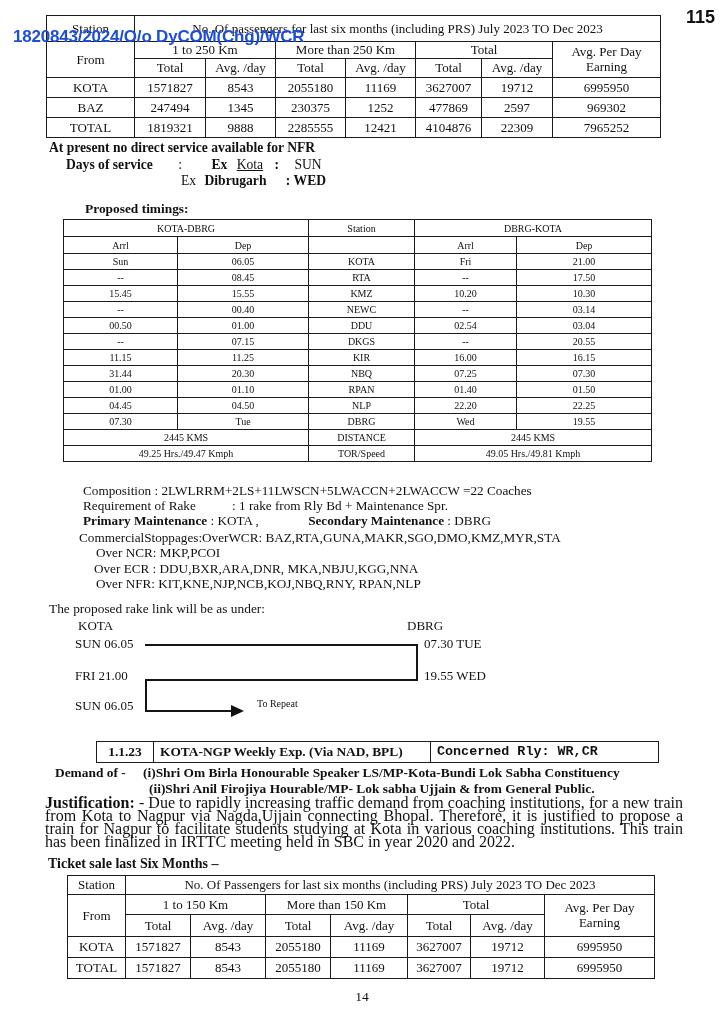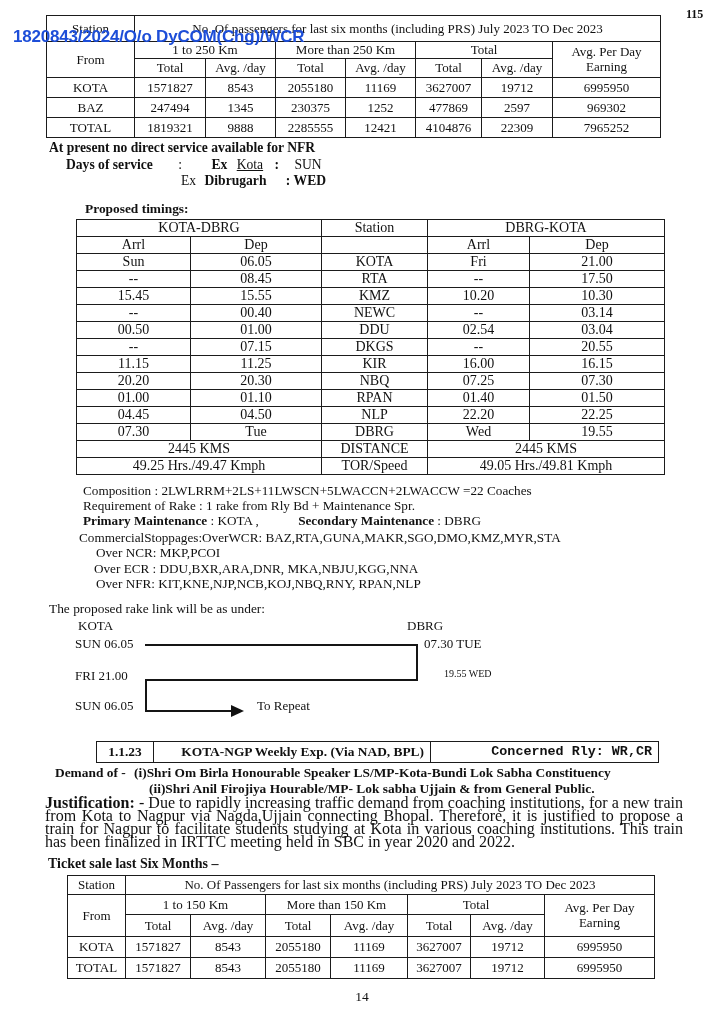--- a/index.html
+++ b/index.html
@@ -7,32 +7,32 @@
         font-family:"Liberation Serif", serif;color:#111;overflow:hidden;}
   .abs{position:absolute;white-space:nowrap;}
   .b{font-weight:bold;}
   .ul{text-decoration:underline;}
 
   
   .watermark{position:absolute;left:13px;top:27px;z-index:6;
     font-family:"Liberation Sans", sans-serif;font-weight:bold;font-size:17px;
     letter-spacing:-0.2px;color:#1d4ed8;}
   .pagenum-top{position:absolute;left:686px;top:7px;
-    font-family:Liberation Serif, serif;font-weight:bold;font-size:12px;}
+    font-family:Liberation Sans, sans-serif;font-weight:bold;font-size:18px;}
   .pagenum-bottom{position:absolute;left:0;top:989px;width:724px;text-align:center;
     font-size:13.5px;}
 
   
   table{border-collapse:collapse;table-layout:fixed;}
   td{border:1px solid #1b1b1b;text-align:center;vertical-align:middle;
      padding:0 2px;overflow:hidden;}
   .t1{position:absolute;left:46px;top:15px;width:614px;font-size:13px;}
   .t1 tr.h1{height:26px;} .t1 tr.h2{height:17px;} .t1 tr.h3{height:19px;}
   .t1 tr.dr{height:20px;}
-  .t2{position:absolute;left:76px;top:219px;width:588px;font-size:14px;}
+  .t2{position:absolute;left:63px;top:219px;width:588px;font-size:10px;}
   .t2 tr.h{height:17px;} .t2 tr.dr{height:16px;} .t2 tr.ft{height:16px;}
   .t3{position:absolute;left:67px;top:875px;width:587px;font-size:13px;}
   .t3 tr.h1{height:19px;} .t3 tr.h2{height:20px;} .t3 tr.h3{height:22px;}
   .t3 tr.dr{height:21px;}
   .earn{line-height:1.15;}
 
   
   .note1{left:49px;top:140px;font-size:13.6px;}
   .days{left:66px;top:157px;font-size:13.6px;}
   .ex2{left:181px;top:173px;font-size:13.6px;}
@@ -42,21 +42,21 @@
   
   .rline{position:absolute;background:#151515;}
   .arrowhead{position:absolute;width:0;height:0;
     border-left:13px solid #111;border-top:6px solid transparent;
     border-bottom:6px solid transparent;}
 
   
   .secbox{position:absolute;left:96px;top:741px;display:flex;
     border:1px solid #1b1b1b;font-size:13.4px;font-weight:bold;height:20px;
     line-height:20px;}
-  .seccell{padding:0 6px;white-space:nowrap;text-align:right;}
+  .seccell{padding:0 6px;white-space:nowrap;}
   .seccell.n{width:44px;text-align:center;border-right:1px solid #1b1b1b;}
   .seccell.t{width:264px;border-right:1px solid #1b1b1b;}
   .seccell.c{width:215px;font-family:Liberation Mono, monospace;}
 
   .demand1{left:55px;top:765px;font-size:13.4px;font-weight:bold;}
   .demand2{left:149px;top:781px;font-size:13.4px;font-weight:bold;}
   .just{position:absolute;left:45px;top:796px;width:638px;font-size:16px;
     line-height:13px;text-align:justify;white-space:normal;}
   .ticket{left:48px;top:856px;font-size:14px;font-weight:bold;}
 </style>
@@ -212,21 +212,21 @@
           <td>20.55</td>
         </tr>
     <tr class="dr">
           <td>11.15</td>
           <td>11.25</td>
           <td>KIR</td>
           <td>16.00</td>
           <td>16.15</td>
         </tr>
     <tr class="dr">
-          <td>20.20</td>
+          <td>31.44</td>
           <td>20.30</td>
           <td>NBQ</td>
           <td>07.25</td>
           <td>07.30</td>
         </tr>
     <tr class="dr">
           <td>01.00</td>
           <td>01.10</td>
           <td>RPAN</td>
           <td>01.40</td>
@@ -255,57 +255,57 @@
       <td colspan="2">49.25 Hrs./49.47 Kmph</td>
       <td>TOR/Speed</td>
       <td colspan="2">49.05 Hrs./49.81 Kmph</td>
     </tr>
   </tbody>
     </table>
 
   <div class="abs comp" style="left:83px;top:483px">Composition : 2LWLRRM+2LS+11LWSCN+5LWACCN+2LWACCW =22 Coaches</div>
   <div class="abs comp" style="left:83px;top:498px">
     <span>Requirement of Rake</span>
-    <span style="margin-left:0">:  1 rake from Rly Bd + Maintenance Spr.</span>
+    <span style="margin-left:33px">:  1 rake from Rly Bd + Maintenance Spr.</span>
   </div>
   <div class="abs comp" style="left:83px;top:513px">
     <span class="b">Primary Maintenance</span>
     <span>: KOTA ,</span>
-    <span class="b" style="margin-left:36px">Secondary Maintenance</span>
+    <span class="b" style="margin-left:46px">Secondary Maintenance</span>
     <span>: DBRG</span>
   </div>
   <div class="abs comp" style="left:79px;top:530px">CommercialStoppages:OverWCR: BAZ,RTA,GUNA,MAKR,SGO,DMO,KMZ,MYR,STA</div>
   <div class="abs comp" style="left:96px;top:545px">Over NCR: MKP,PCOI</div>
   <div class="abs comp" style="left:94px;top:561px">Over ECR : DDU,BXR,ARA,DNR, MKA,NBJU,KGG,NNA</div>
   <div class="abs comp" style="left:96px;top:576px">Over NFR:  KIT,KNE,NJP,NCB,KOJ,NBQ,RNY, RPAN,NLP</div>
 
   <div class="abs" style="left:49px;top:601px;font-size:13.4px">The proposed rake link will be as under:</div>
   <div class="abs" style="left:78px;top:618px;font-size:13px">KOTA</div>
   <div class="abs" style="left:407px;top:618px;font-size:13px">DBRG</div>
   <div class="abs" style="left:75px;top:636px;font-size:13px">SUN 06.05</div>
   <div class="abs" style="left:424px;top:636px;font-size:13px">07.30 TUE</div>
   <div class="abs" style="left:75px;top:668px;font-size:13px">FRI 21.00</div>
-  <div class="abs" style="left:444px;top:668px;font-size:10px">19.55 WED</div>
+  <div class="abs" style="left:424px;top:668px;font-size:13px">19.55 WED</div>
   <div class="abs" style="left:75px;top:698px;font-size:13px">SUN 06.05</div>
-  <div class="abs" style="left:257px;top:698px;font-size:13px">To Repeat</div>
+  <div class="abs" style="left:257px;top:698px;font-size:10px">To Repeat</div>
   <div class="rline" style="left:145px;top:644px;width:273px;height:2px"></div>
   <div class="rline" style="left:416px;top:644px;width:2px;height:37px"></div>
   <div class="rline" style="left:145px;top:679px;width:273px;height:2px"></div>
   <div class="rline" style="left:145px;top:679px;width:2px;height:33px"></div>
   <div class="rline" style="left:145px;top:710px;width:87px;height:2px"></div>
   <div class="arrowhead" style="left:231px;top:705px"></div>
 
   <div class="secbox">
     <div class="seccell n">1.1.23</div>
     <div class="seccell t">KOTA-NGP  Weekly  Exp. (Via NAD, BPL)</div>
     <div class="seccell c">Concerned Rly: WR,CR</div>
   </div>
   <div class="abs demand1">
     <span>Demand of -</span>
-    <span style="margin-left:5px">(i)Shri Om Birla Honourable Speaker LS/MP-Kota-Bundi Lok Sabha Constituency</span>
+    <span style="margin-left:14px">(i)Shri Om Birla Honourable Speaker LS/MP-Kota-Bundi Lok Sabha Constituency</span>
   </div>
   <div class="abs demand2">(ii)Shri Anil Firojiya Hourable/MP- Lok sabha Ujjain &amp; from General Public.</div>
   <div class="just">
     <span class="b">Justification:</span><span> - Due to rapidly increasing traffic demand from coaching institutions, for a new train from Kota to Nagpur via Nagda,Ujjain connecting Bhopal. Therefore, it is justified to propose a train for Nagpur to facilitate students studying at Kota in various coaching institutions. This train has been finalized in IRTTC meeting held in SBC in year 2020 and 2022.</span>
   </div>
   <div class="abs ticket">Ticket sale last Six Months –</div>
 
   <table class="t3">
     <colgroup>
         <col style="width:58px">

